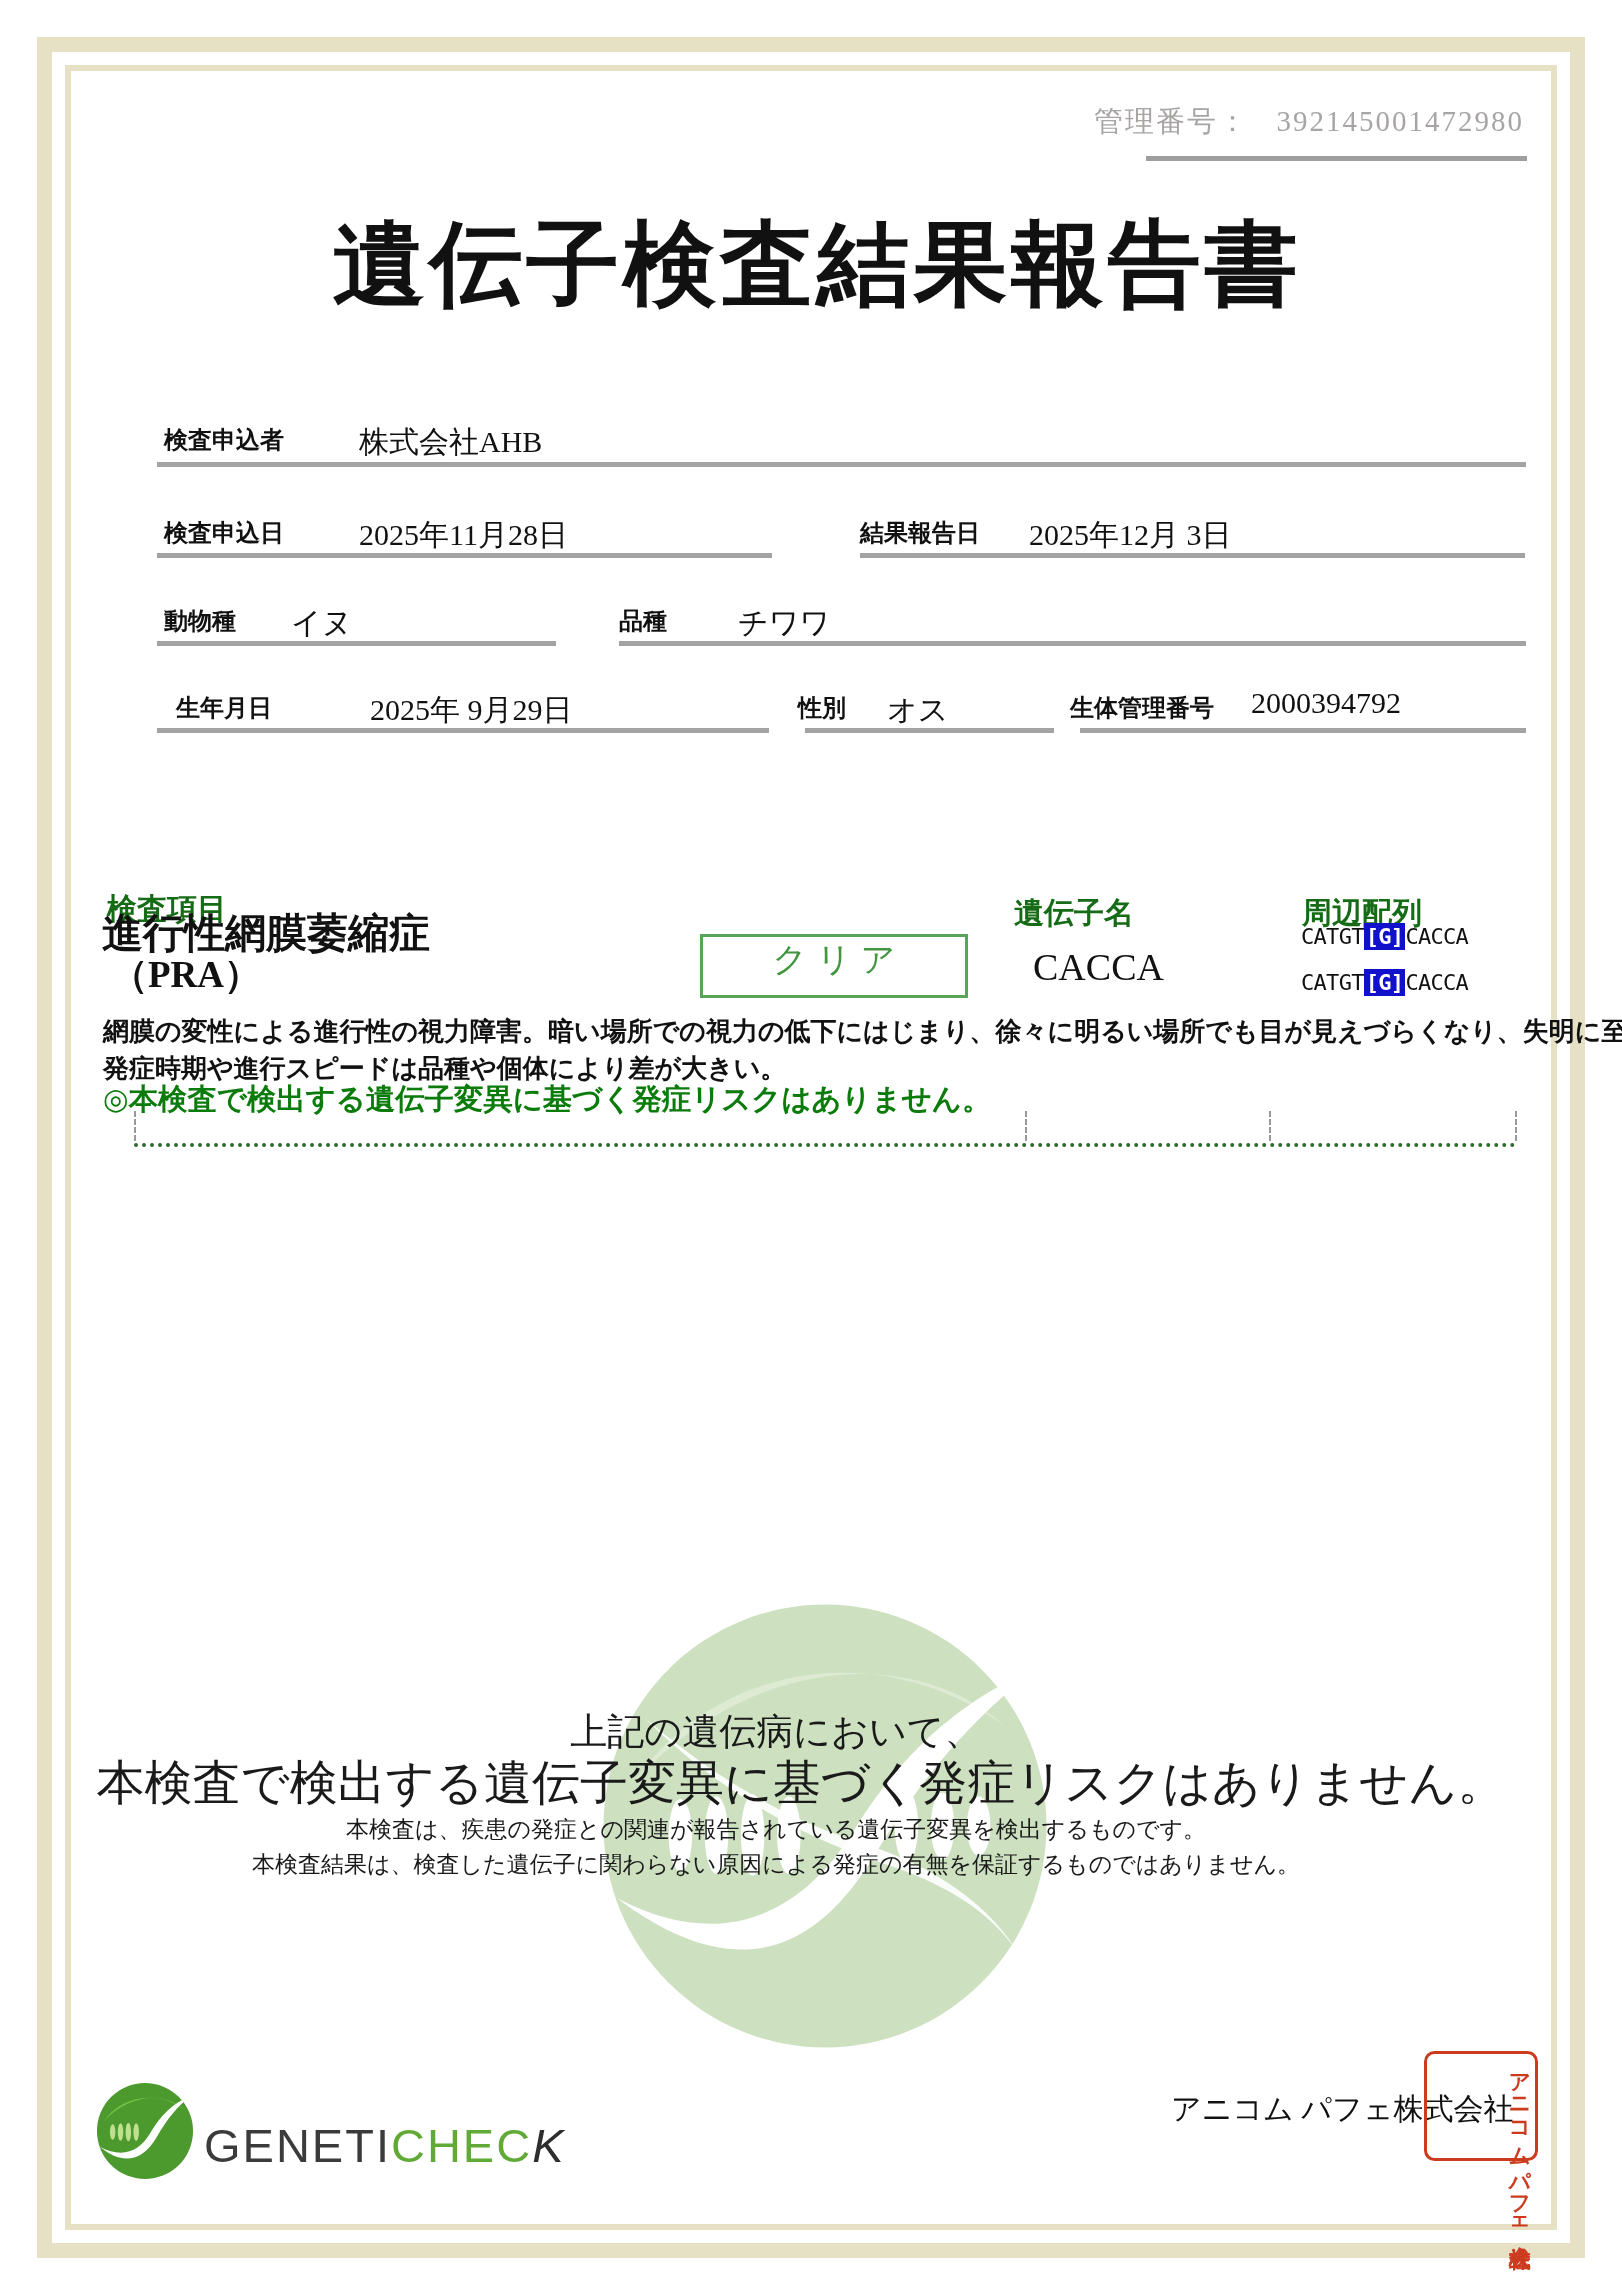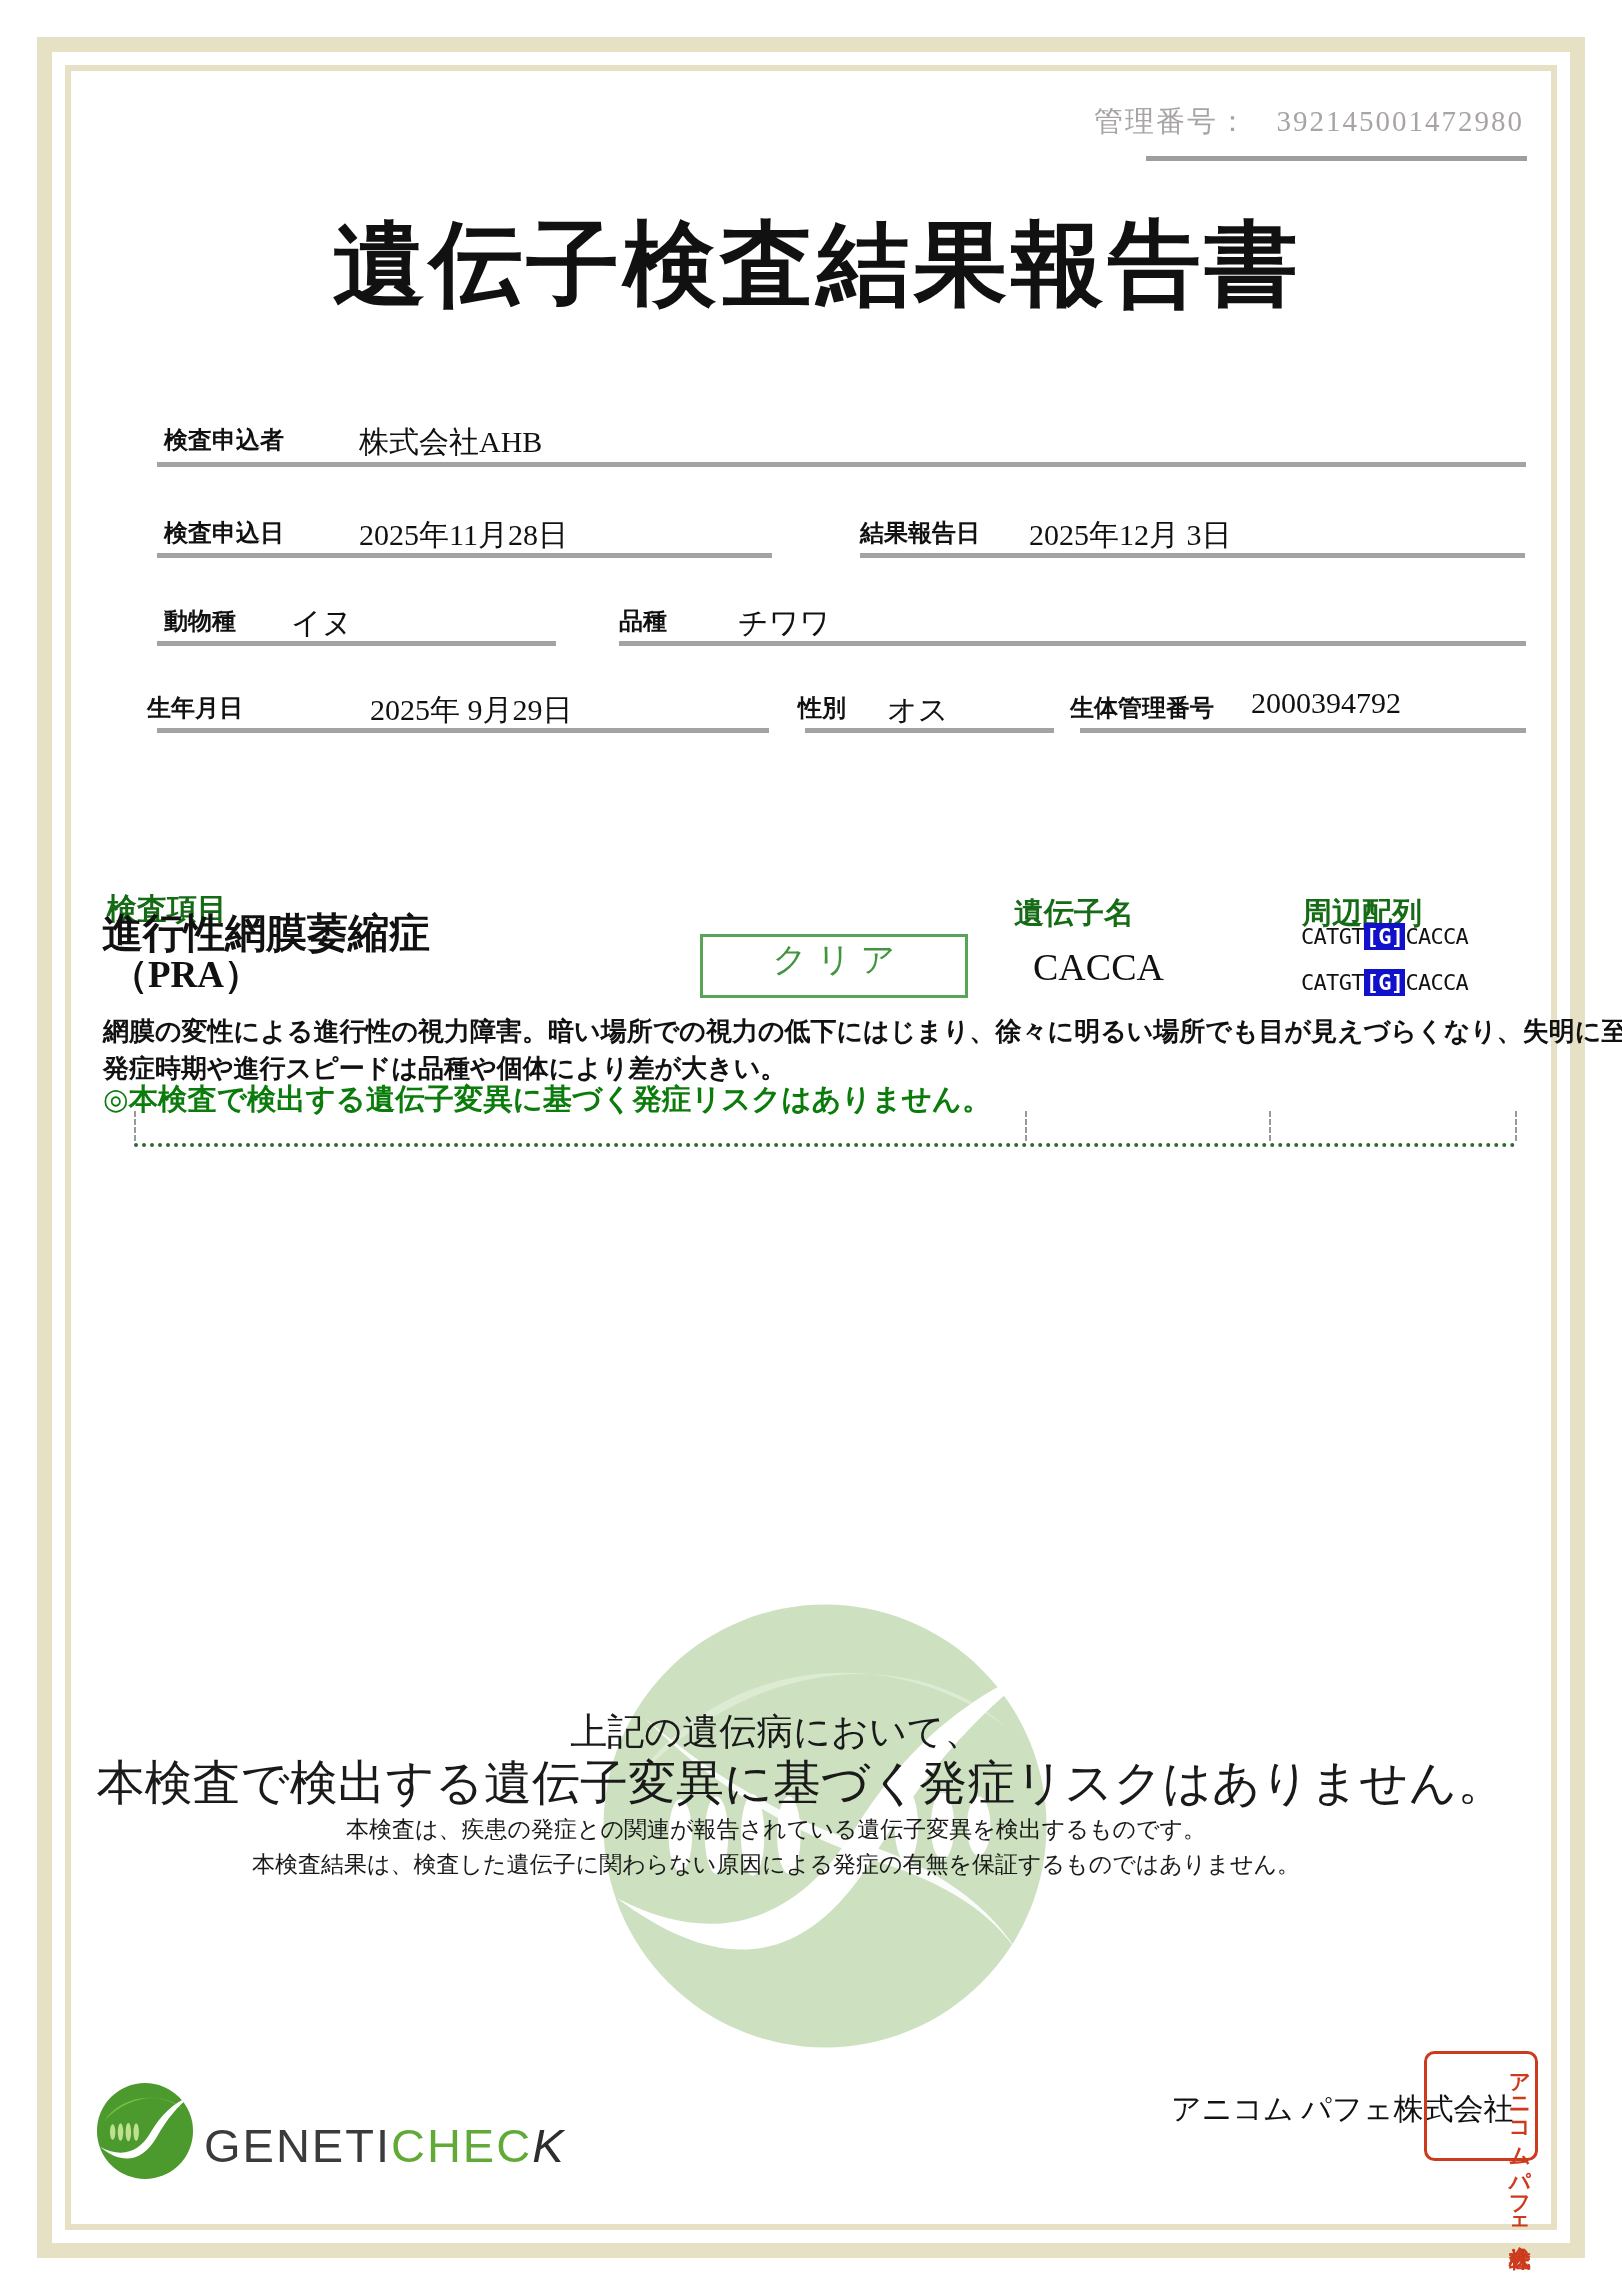--- a/index.html
+++ b/index.html
@@ -112,21 +112,21 @@
 <div class="abs fvalue" style="left:1029px; top:515px;">2025年12月 3日</div>
 <div class="uline" style="left:860px; top:553px; width:665px;"></div>
 
 <div class="abs flabel" style="left:164px; top:605px;">動物種</div>
 <div class="abs fvalue" style="left:291px; top:603px;">イヌ</div>
 <div class="uline" style="left:157px; top:641px; width:399px;"></div>
 <div class="abs flabel" style="left:619px; top:605px;">品種</div>
 <div class="abs fvalue" style="left:738px; top:603px;">チワワ</div>
 <div class="uline" style="left:619px; top:641px; width:907px;"></div>
 
-<div class="abs flabel" style="left:147px; top:692px;font-family:Liberation Serif, serif;">生年月日</div>
+<div class="abs flabel" style="left:176px; top:692px;font-family:Liberation Serif, serif;">生年月日</div>
 <div class="abs fvalue" style="left:370px; top:690px;">2025年 9月29日</div>
 <div class="uline" style="left:157px; top:728px; width:612px;"></div>
 <div class="abs flabel" style="left:798px; top:692px;">性別</div>
 <div class="abs fvalue" style="left:887px; top:690px;">オス</div>
 <div class="uline" style="left:805px; top:728px; width:249px;"></div>
 <div class="abs flabel" style="left:1070px; top:692px;">生体管理番号</div>
 <div class="abs fvalue" style="left:1251px; top:686px;">2000394792</div>
 <div class="uline" style="left:1080px; top:728px; width:446px;"></div>
 
 <div class="abs green-h" style="left:107px; top:865px;">検査項目</div>

